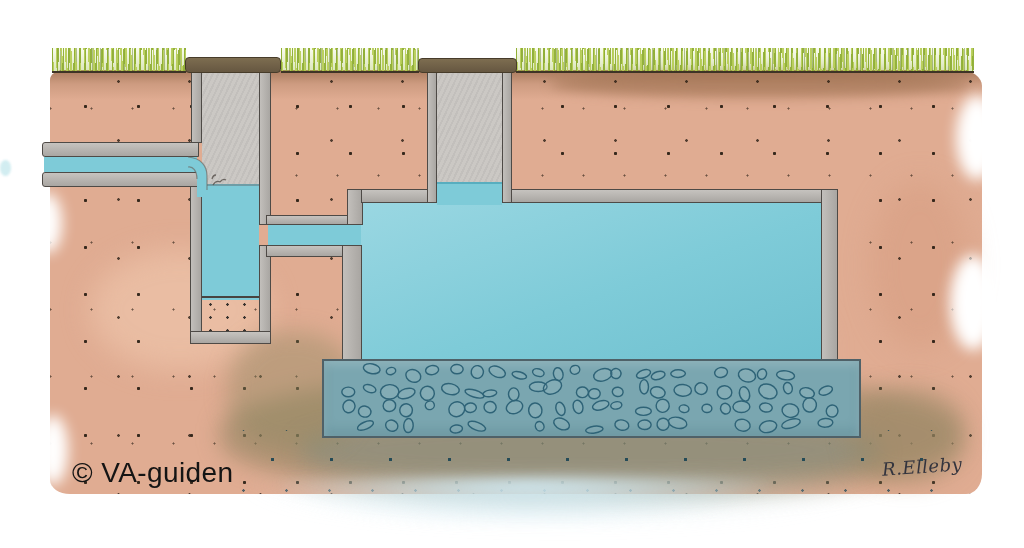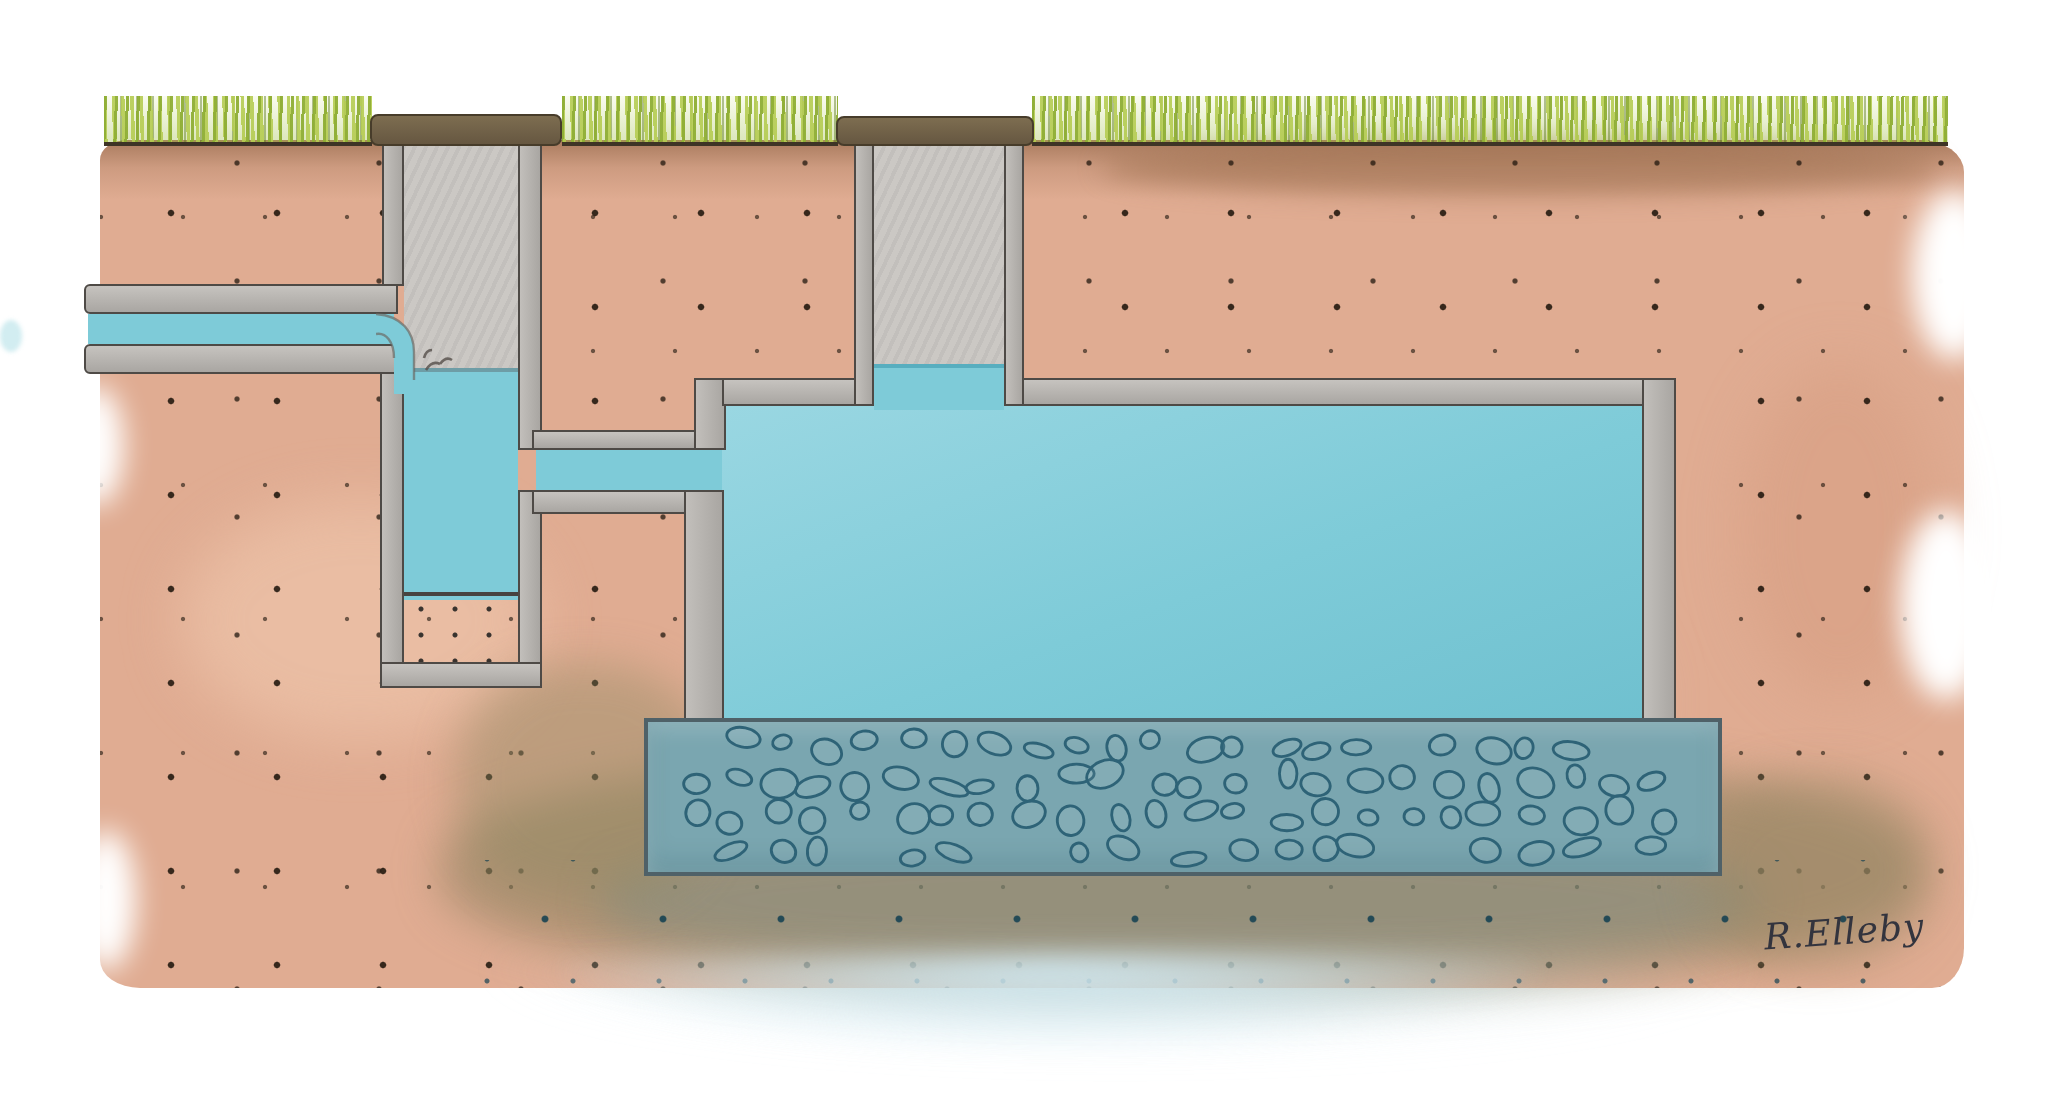--- a/index.html
+++ b/index.html
@@ -216,15 +216,16 @@
   <svg class="abs" style="left:188px;top:152px;" width="70" height="60" viewBox="0 0 70 60" xmlns="http://www.w3.org/2000/svg">
     <path d="M0,5 C13,6 19,14 19,24 L19,45 L9,45 L9,26 C9,18 4,14 0,15 Z" fill="#7ecbd8"></path>
     <path d="M0,5 C13,6 19,14 19,24 L19,38" fill="none" stroke="#6a645e" stroke-width="1.2" opacity=".65"></path>
     <path d="M0,15 C5,14 9,19 9,27" fill="none" stroke="#6a645e" stroke-width="1.2" opacity=".65"></path>
     <path d="M25,33 q3,-5 7,-3 M32,30 q3,-4 6,-2 M24,27 q1,-4 4,-4" fill="none" stroke="#554f4a" stroke-width="1.3" opacity=".8"></path>
   </svg>
 
   <div class="abs lid" style="left:185px;top:57px;width:96px;height:16px;"></div>
   <div class="abs lid" style="left:418px;top:58px;width:99px;height:15px;"></div>
 
+  <div id="copyright" class="abs">© VA-guiden</div>
   <div id="signature" class="abs">R.Elleby</div>
 
 </div>
 
 </body></html>

